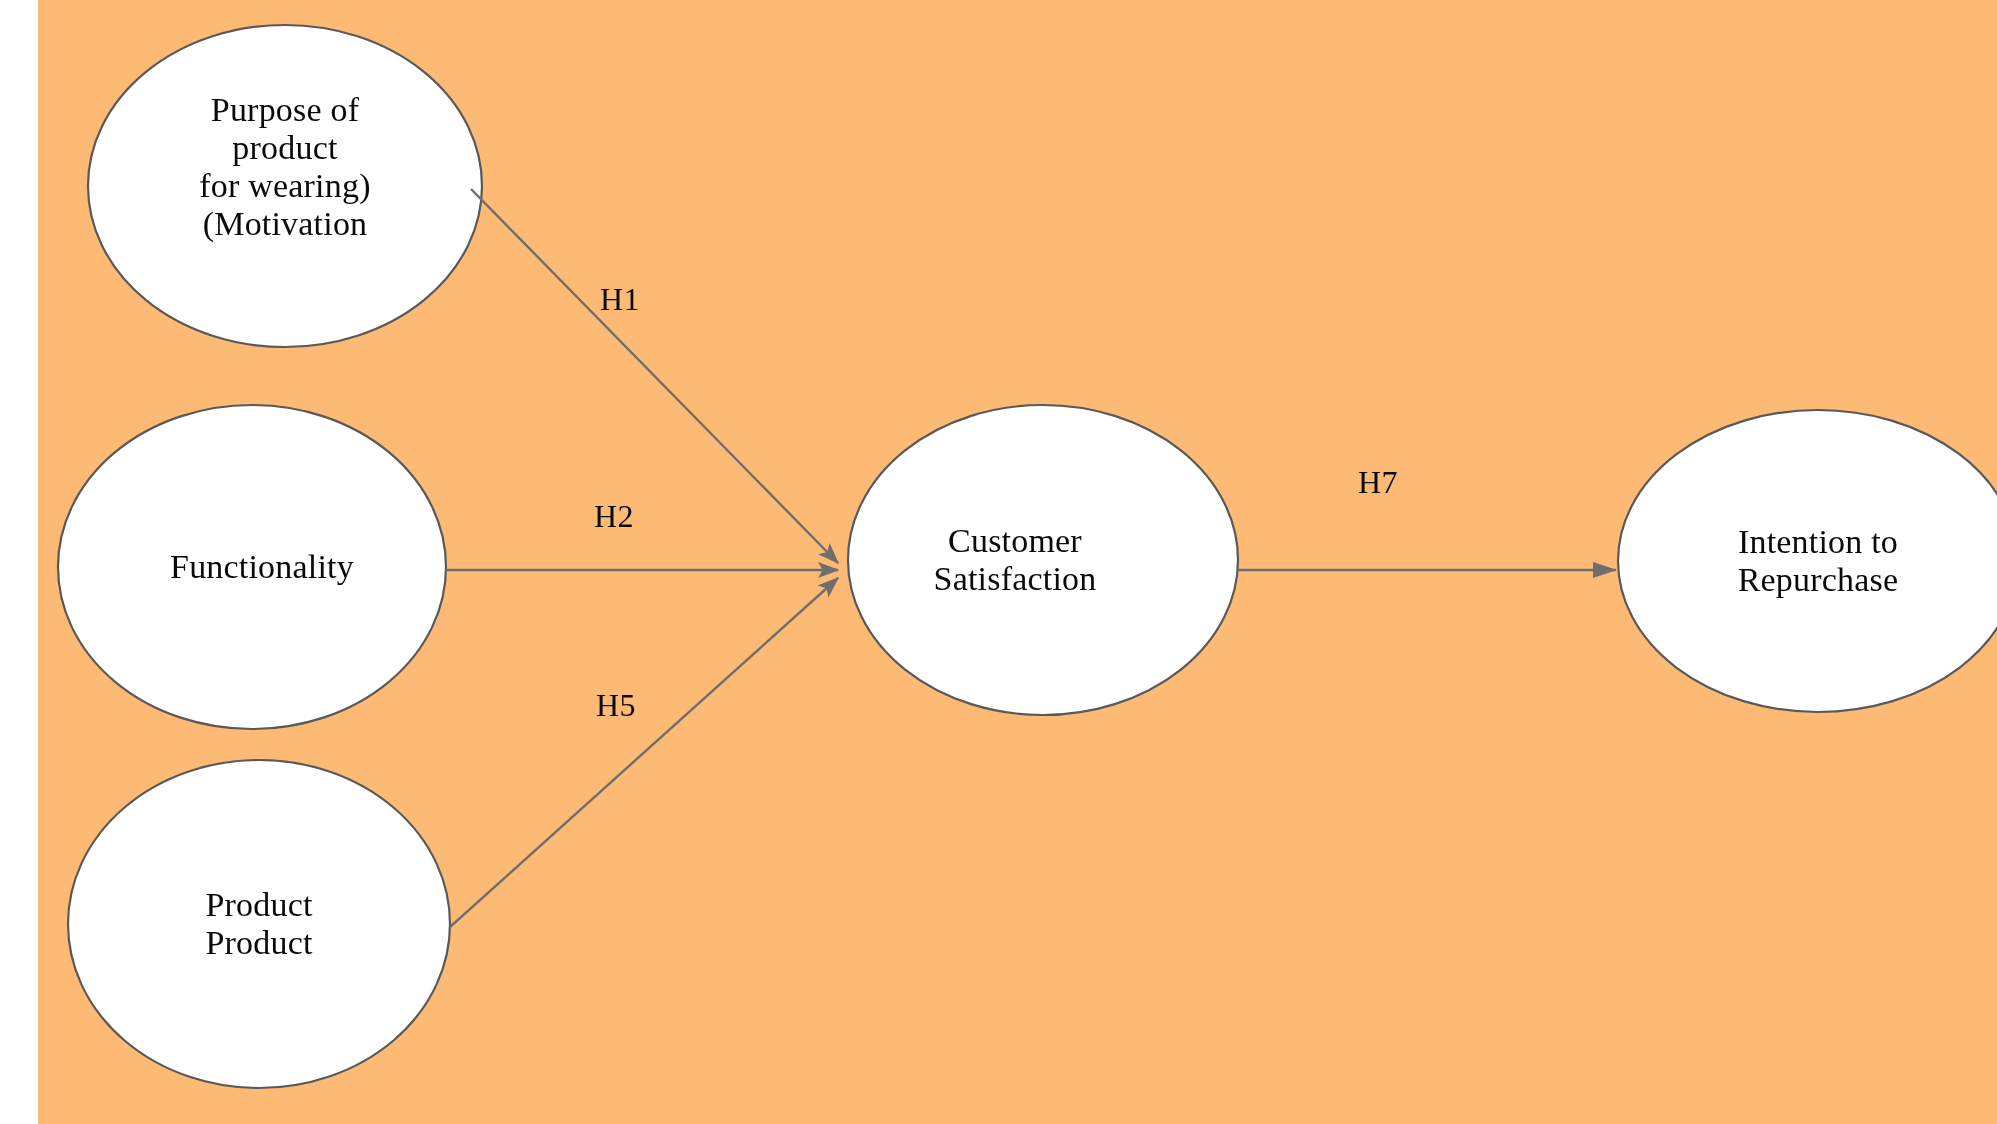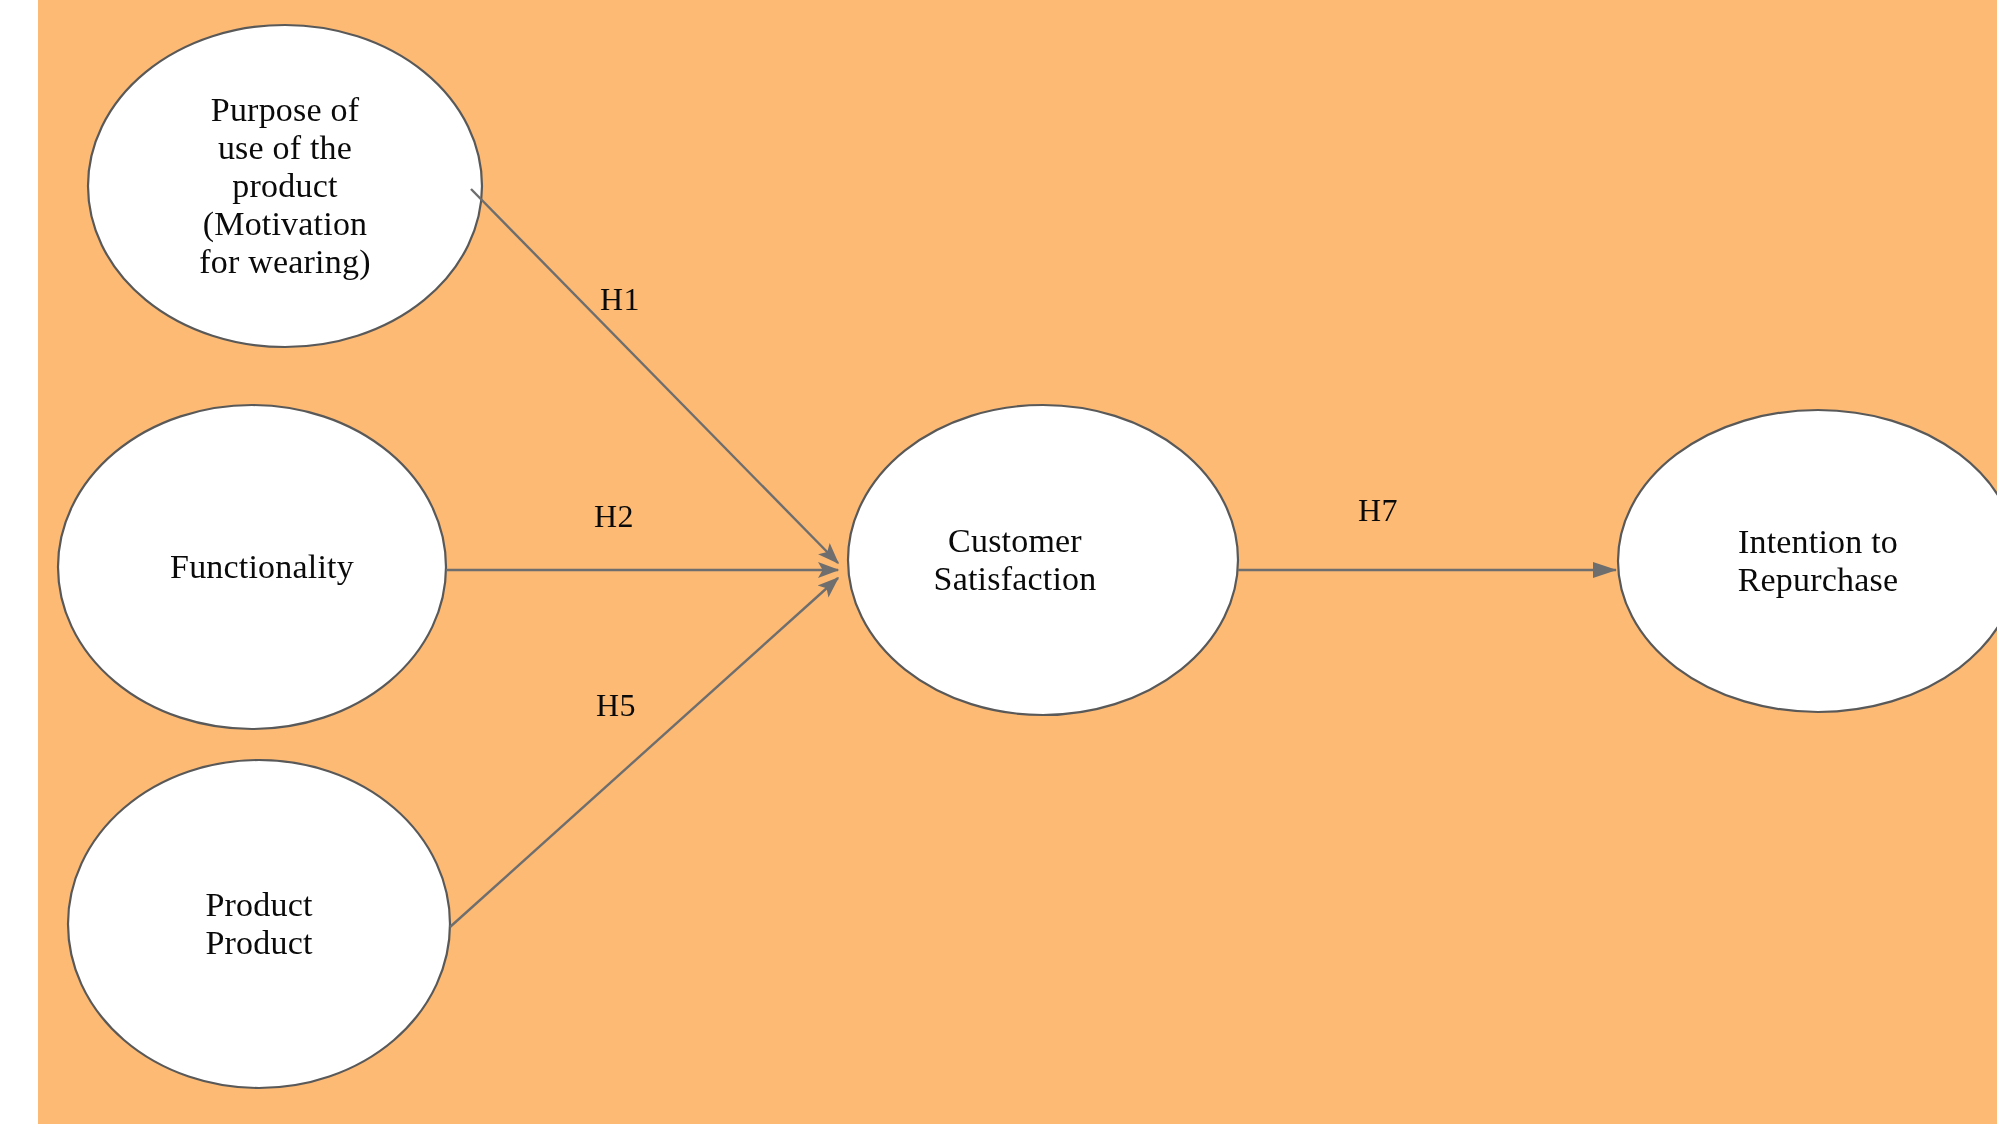--- a/index.html
+++ b/index.html
@@ -74,28 +74,28 @@
     <ellipse class="node-ellipse" id="ell-product-scarcity" cx="221" cy="924" rx="191" ry="164" stroke="#595959"></ellipse>
     <ellipse class="node-ellipse" id="ell-customer-satisfaction" cx="1005" cy="560" rx="195" ry="155" stroke="#595959"></ellipse>
     <ellipse class="node-ellipse" id="ell-intention-to-repurchase" cx="1780" cy="561" rx="200" ry="151" stroke="#595959"></ellipse>
 
     <line id="edge-h1" x1="433" y1="189" x2="800" y2="563" stroke="#6e6e6e" stroke-width="2.4" marker-end="url(#arrowhead-converge)"></line>
     <line id="edge-h2" x1="408" y1="570" x2="800" y2="570" stroke="#6e6e6e" stroke-width="2.4" marker-end="url(#arrowhead-converge)"></line>
     <line id="edge-h5" x1="412" y1="927" x2="800" y2="578" stroke="#6e6e6e" stroke-width="2.4" marker-end="url(#arrowhead-converge)"></line>
     <line id="edge-h7" x1="1200" y1="570" x2="1578" y2="570" stroke="#6e6e6e" stroke-width="2.4" marker-end="url(#arrowhead-plain)"></line>
   </svg>
 
-  <div class="node-label" id="lbl-purpose-of-use" style="left: 52px; top: 91px; width: 390px; color: rgb(10, 10, 10);"><span class="lbl-line">Purpose of</span><span class="lbl-line">use of the</span><span class="lbl-line">product</span><span class="lbl-line">(Motivation</span><span class="lbl-line">for wearing)</span></div>
+  <div class="node-label" id="lbl-purpose-of-use" style="left: 52px; top: 91px; width: 390px; color: rgb(10, 10, 10);"><span class="lbl-line">Purpose of</span><span class="lbl-line">product</span><span class="lbl-line">for wearing)</span><span class="lbl-line">(Motivation</span></div>
 
   <div class="node-label" id="lbl-functionality" style="left: 20px; top: 548px; width: 408px; color: rgb(10, 10, 10);"><span class="lbl-line">Functionality</span></div>
 
   <div class="node-label" id="lbl-product-scarcity" style="left: 31px; top: 886px; width: 380px; color: rgb(10, 10, 10);"><span class="lbl-line">Product</span><span class="lbl-line">Product</span></div>
 
   <div class="node-label" id="lbl-customer-satisfaction" style="left: 810px; top: 522px; width: 334px; color: rgb(10, 10, 10);"><span class="lbl-line">Customer</span><span class="lbl-line">Satisfaction</span></div>
 
   <div class="node-label" id="lbl-intention-to-repurchase" style="left: 1580px; top: 523px; width: 400px; color: rgb(10, 10, 10);"><span class="lbl-line">Intention to</span><span class="lbl-line">Repurchase</span></div>
 
   <div class="edge-label" id="lbl-h1" style="left: 562px; top: 283px; color: rgb(10, 10, 10);">H1</div>
   <div class="edge-label" id="lbl-h2" style="left: 556px; top: 500px; color: rgb(10, 10, 10);">H2</div>
   <div class="edge-label" id="lbl-h5" style="left: 558px; top: 689px; color: rgb(10, 10, 10);">H5</div>
-  <div class="edge-label" id="lbl-h7" style="left: 1320px; top: 494px; color: rgb(10, 10, 10);">H7</div>
+  <div class="edge-label" id="lbl-h7" style="left: 1320px; top: 466px; color: rgb(10, 10, 10);">H7</div>
 
 </div>
 
 </body></html>

